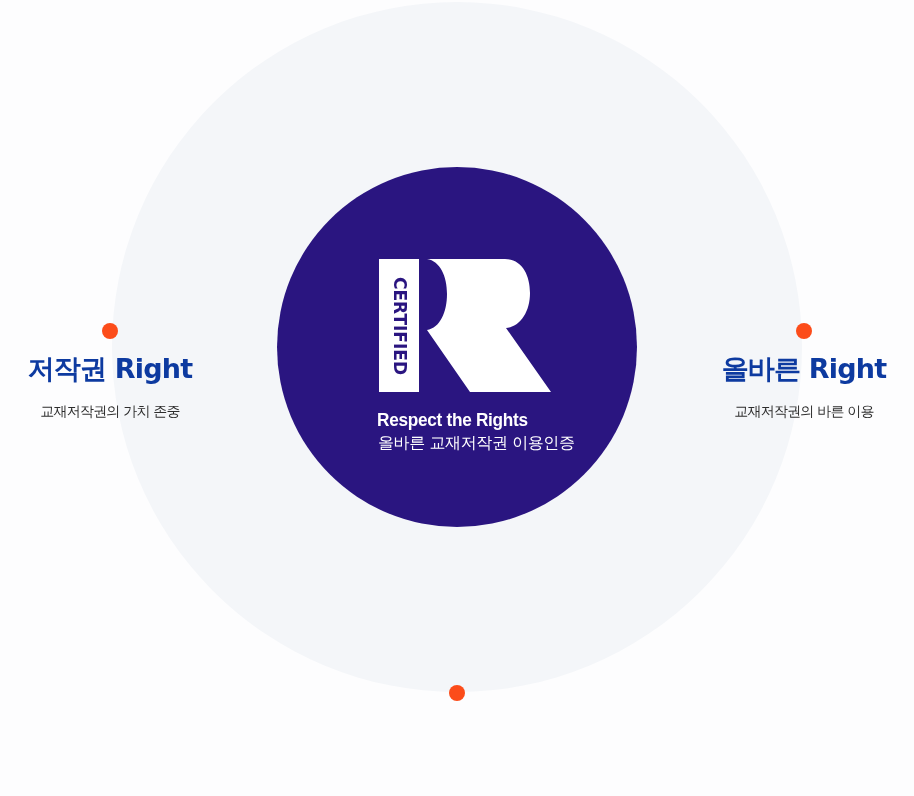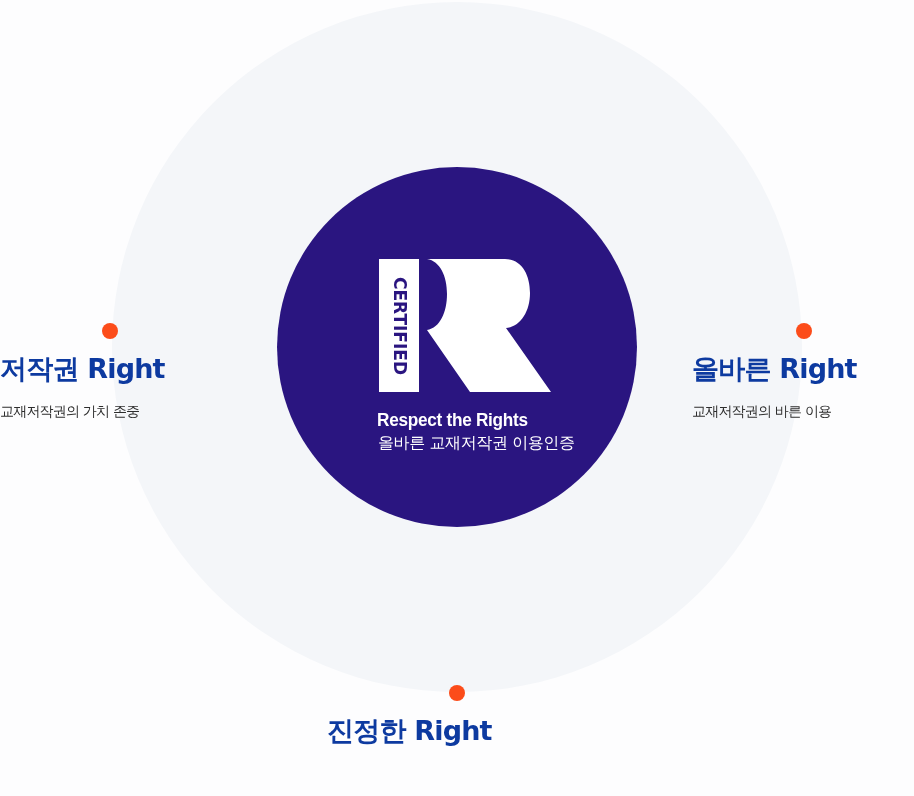--- a/index.html
+++ b/index.html
@@ -85,21 +85,21 @@
     }
     .dot {
       position: absolute;
       width: 16px;
       height: 16px;
       border-radius: 50%;
       background: #fc4c1a;
     }
     .item {
       position: absolute;
-      text-align: left;
+      text-align: center;
     }
     .item-title {
       font-weight: bold;
       font-size: 27px;
       color: #0d3aa0;
       white-space: nowrap;
       letter-spacing: -0.8px;
       line-height: 34px;
     }
     .item-desc {
@@ -136,14 +136,13 @@
 </div>
 
 <div class="dot" style="left:796px; top:323px;"></div>
 <div class="item" style="left:692px; top:352px; width:224px;">
   <div class="item-title">올바른 Right</div>
   <div class="item-desc">교재저작권의 바른 이용</div>
 </div>
 
 <div class="dot" style="left:449px; top:685px;"></div>
 <div class="item" style="left:327px; top:714px; width:260px;">
-  <div class="item-title">진정한 Right</div>
 </div>
 
 </body></html>

